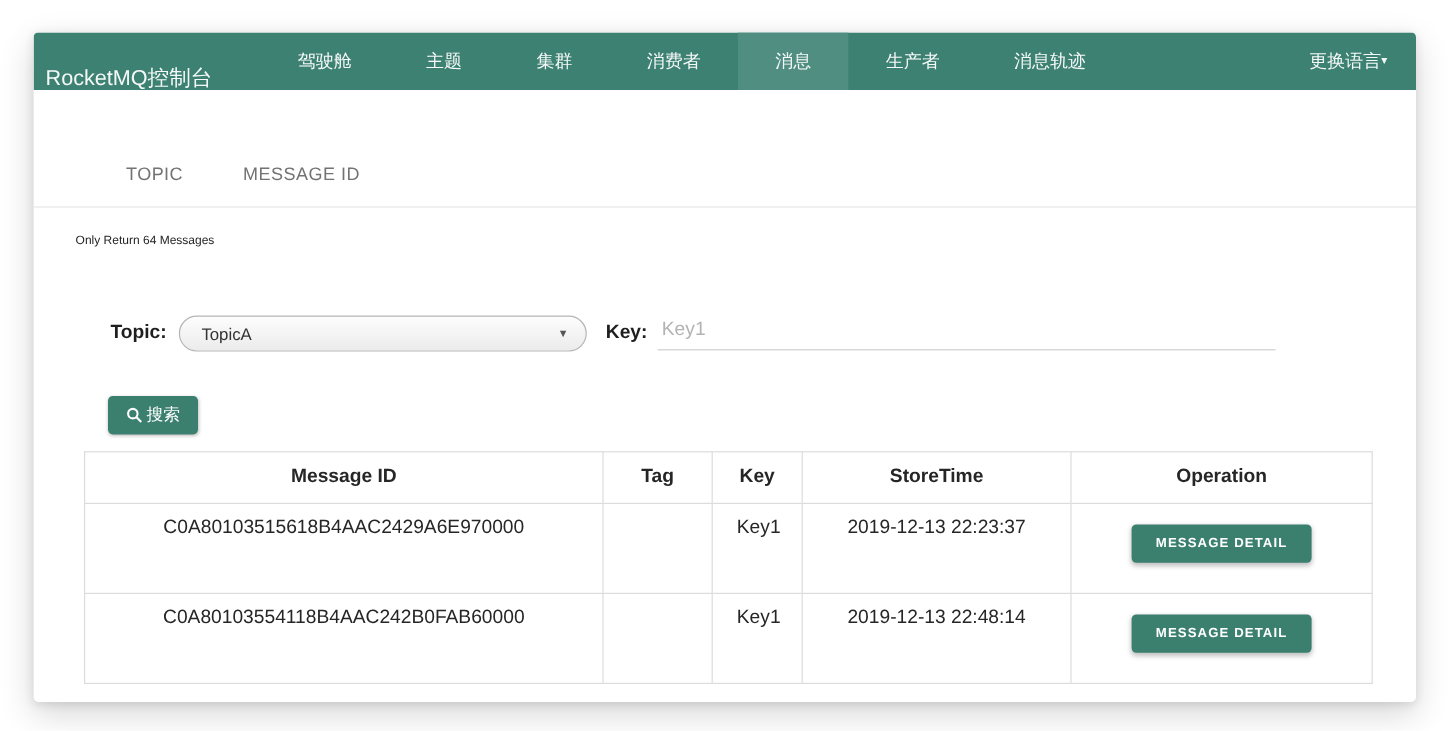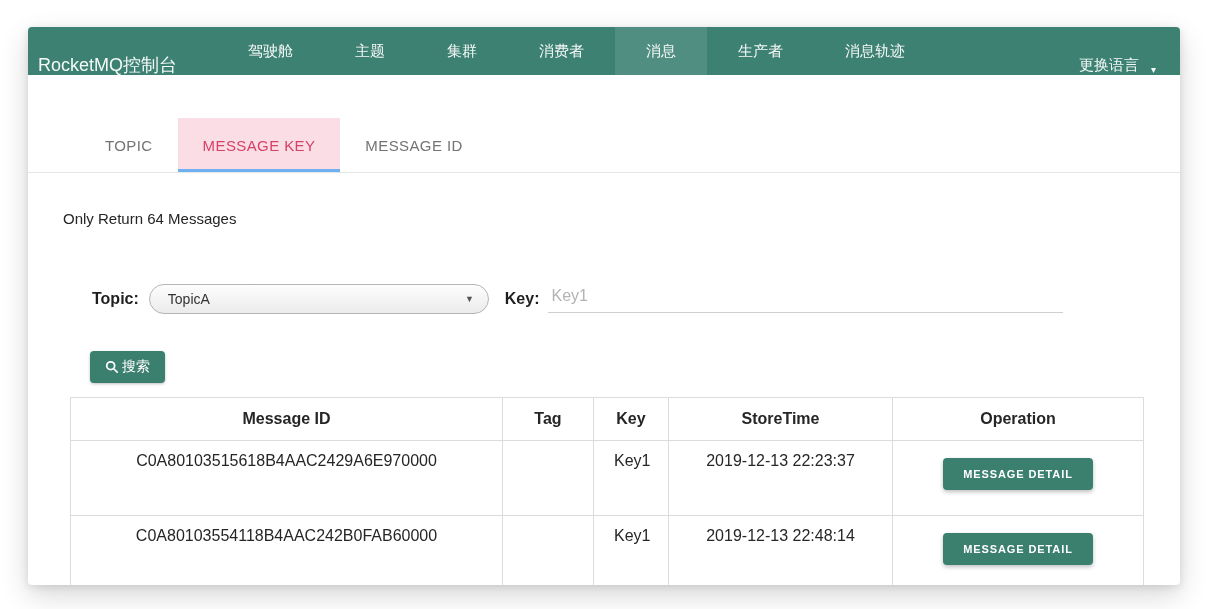--- a/index.html
+++ b/index.html
@@ -23,40 +23,40 @@
   .brand {
     display:flex; align-items:center; font-size:18px; padding:0 14px 0 10px;
     margin-right:26px; white-space:nowrap; cursor:pointer;margin-top:28px;
   }
   .nav-item {
     display:flex; align-items:center; padding:0 31px; font-size:15px;
     white-space:nowrap; cursor:pointer; color:rgba(255,255,255,.95);
   }
   .nav-item.active { background:#4f8e80; }
   .lang {
-    margin-left:auto; display:flex; align-items:flex-end; gap:12px;
+    margin-left:auto; display:flex; align-items:center; gap:0;
     padding-right:24px; font-size:15px; cursor:pointer; white-space:nowrap;
   }
   .lang .caret { font-size:10px; line-height:1; }
   
   .tabs {
     display:flex; margin-top:43px; border-bottom:1px solid #e6e6e6;
     padding-left:52px;
   }
   .tab {
     height:54px; display:flex; align-items:center; padding:0 25px;
     font-size:15px; letter-spacing:.4px; color:#737373; cursor:pointer;
     white-space:nowrap;
   }
   .tab.active {
     background:#fbdee5; color:#d64166;
     box-shadow: inset 0 -3px 0 #6fb1f0;
   }
   
-  .notice { margin:37px 0 0 35px; font-size:15px; color:#252525; }
+  .notice { margin:22px 0 0 35px; font-size:10px; color:#252525; }
   
   .form-row { display:flex; align-items:center; margin:57px 0 0 64px; }
   .field-label { font-size:16px; font-weight:bold; color:#1f1f1f; white-space:nowrap; }
   .select-wrap { position:relative; margin-left:10px; }
   select.topic-select {
     width:340px; height:30px; border:1px solid #b5b5b5; border-radius:15px;
     background:linear-gradient(#fdfdfd,#ebebeb); padding:0 32px 0 18px;
     font-size:14px; color:#333; appearance:none; -webkit-appearance:none;
     outline:none; font-family:"Liberation Sans", sans-serif;
   }
@@ -114,21 +114,20 @@
     <div class="nav-item">生产者</div>
     <div class="nav-item">消息轨迹</div>
     <div class="lang">
       <span>更换语言</span>
       <span class="caret">▾</span>
     </div>
   </nav>
 
   <div class="tabs">
     <div class="tab">TOPIC</div>
-    <div class="tab active">MESSAGE KEY</div>
     <div class="tab">MESSAGE ID</div>
   </div>
 
   <div class="notice">Only Return 64 Messages</div>
 
   <div class="form-row">
     <span class="field-label">Topic:</span>
     <span class="select-wrap">
       <select class="topic-select">
         <option>TopicA</option>

